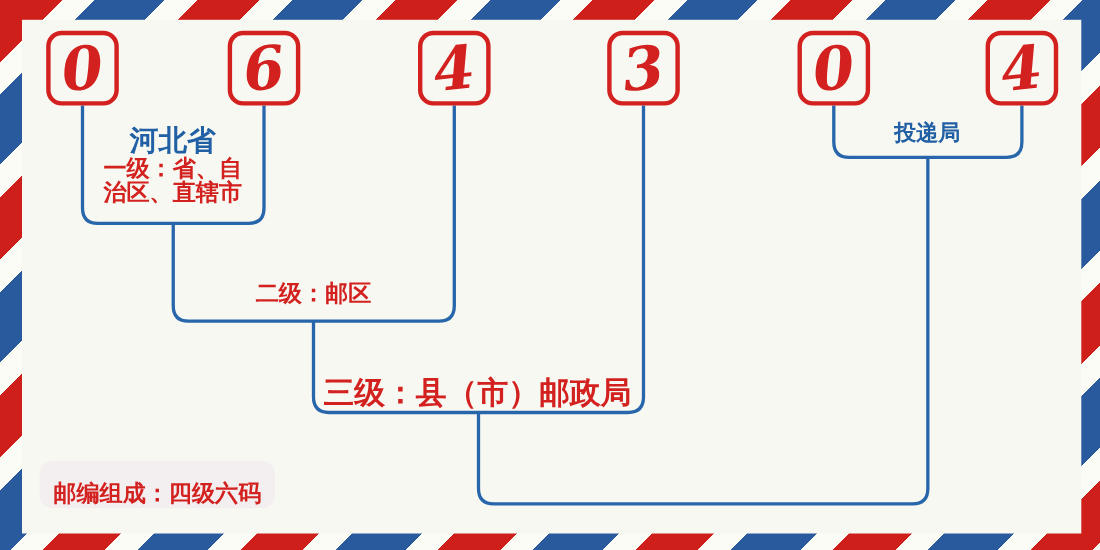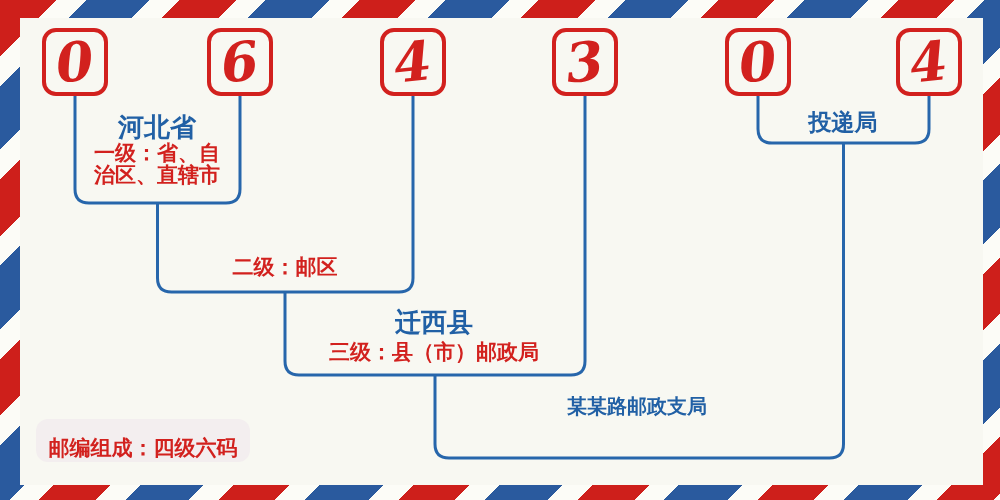--- a/index.html
+++ b/index.html
@@ -86,23 +86,21 @@
   </div>
 
   <div class="lbl blue" style="left:157px;top:110px;font-size:26px">河北省</div>
   <div class="lbl red" style="left:157px;top:142px;font-size:21px;line-height:22px">
     <div>一级：省、自</div>
     <div>治区、直辖市</div>
   </div>
 
   <div class="lbl red" style="left:285px;top:253px;font-size:21px">二级：邮区</div>
 
-  <div class="lbl blue" style="left:434px;top:305px;font-size:26px">迁西县</div>
-  <div class="lbl red" style="left:434px;top:338px;font-size:21px">三级：县（市）邮政局</div>
+  <div class="lbl red" style="left:434px;top:338px;font-size:28px">三级：县（市）邮政局</div>
 
-  <div class="lbl blue" style="left:843px;top:107px;font-size:23px">投递局</div>
+  <div class="lbl blue" style="left:843px;top:107px;font-size:20px">投递局</div>
 
-  <div class="lbl blue" style="left:637px;top:393px;font-size:20px">某某路邮政支局</div>
 
   <div class="note">
     <span>邮编组成：四级六码</span>
   </div>
 </div>
 
 </body></html>

